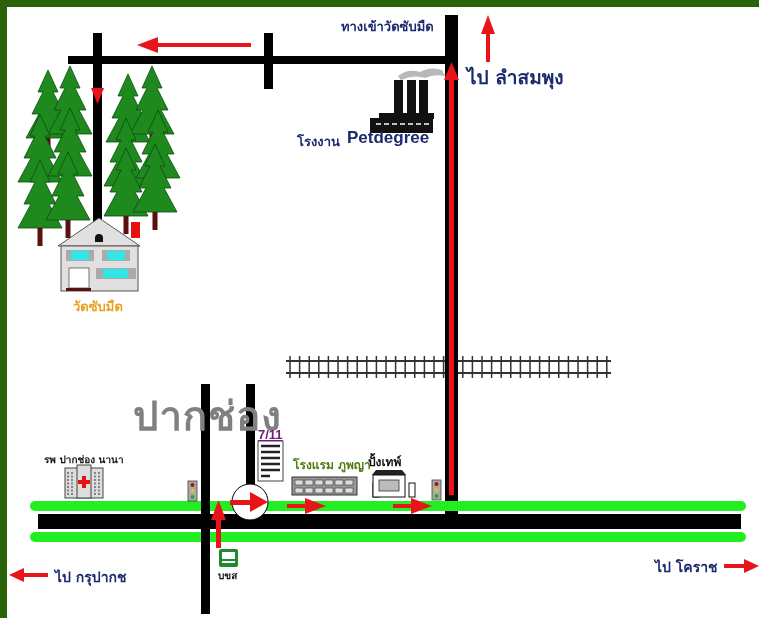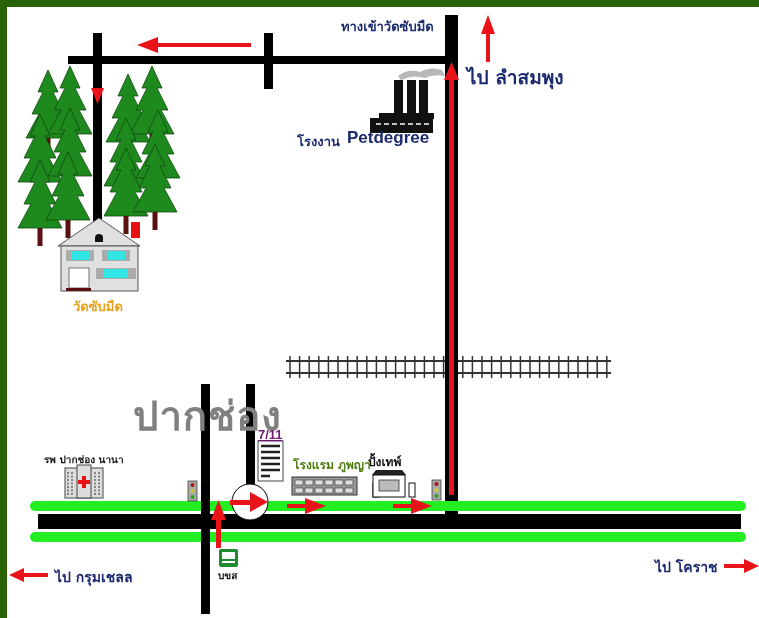--- a/index.html
+++ b/index.html
@@ -246,15 +246,15 @@
   <div class="lbl navy" style="left:467px;top:62px;font-size:19px;">ไป ลำสมพุง</div>
   <div class="lbl navy" style="left:297px;top:131px;font-size:13px;">โรงงาน</div>
   <div class="lbl navy" style="left:347px;top:128px;font-size:17px;font-weight:bold;font-family:'Liberation Sans',sans-serif;">Petdegree</div>
   <div class="lbl" style="left:73px;top:296px;font-size:13px;color:#e8a020;">วัดซับมืด</div>
   <div class="lbl big-town" style="left:133px;top:384px;">ปากช่อง</div>
   <div class="lbl" style="left:258px;top:427px;font-size:13px;color:#701a75;text-decoration:underline;font-family:'Liberation Sans',sans-serif;">7/11</div>
   <div class="lbl" style="left:44px;top:452px;font-size:10px;color:#111;">รพ ปากช่อง นานา</div>
   <div class="lbl" style="left:293px;top:455px;font-size:12px;color:#4d7c0f;">โรงแรม ภูพญา</div>
   <div class="lbl" style="left:368px;top:452px;font-size:12px;color:#111;">ปั้งเทพ์</div>
   <div class="lbl" style="left:218px;top:568px;font-size:10px;color:#111;">บขส</div>
-  <div class="lbl navy" style="left:55px;top:566px;font-size:14px;">ไป กรุมเชลล</div>
+  <div class="lbl navy" style="left:55px;top:566px;font-size:14px;">ไป กรุปากช</div>
   <div class="lbl navy" style="left:655px;top:556px;font-size:14px;">ไป โคราช</div>
 </div>
 
 </body></html>

